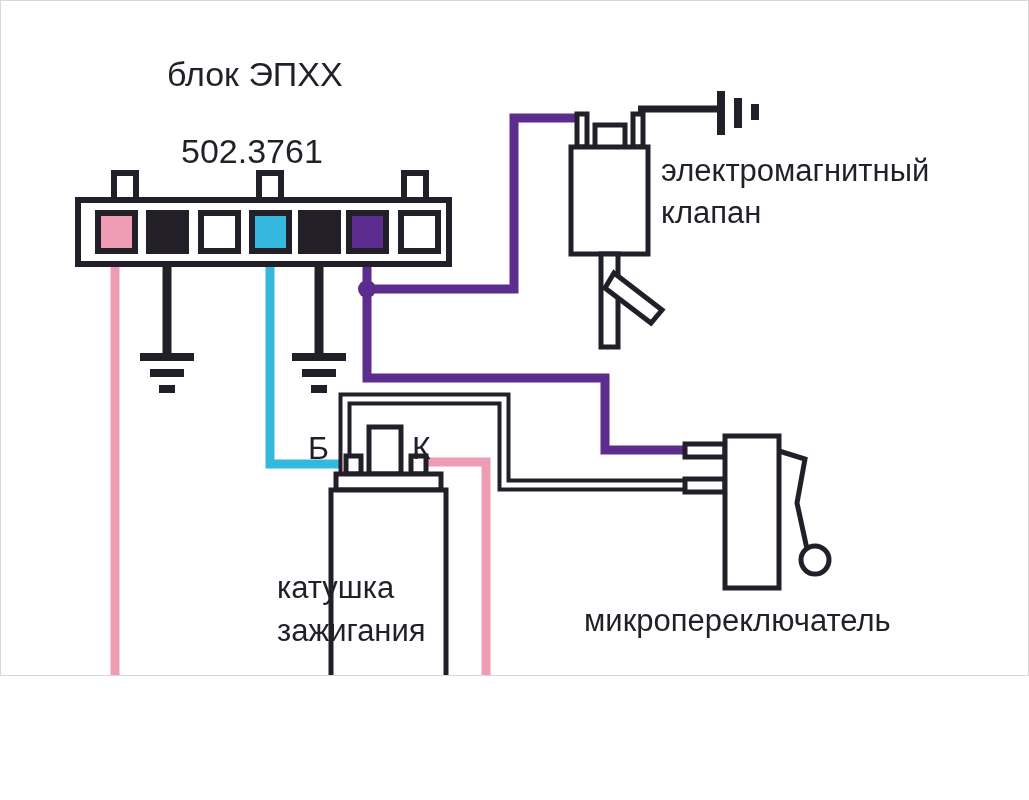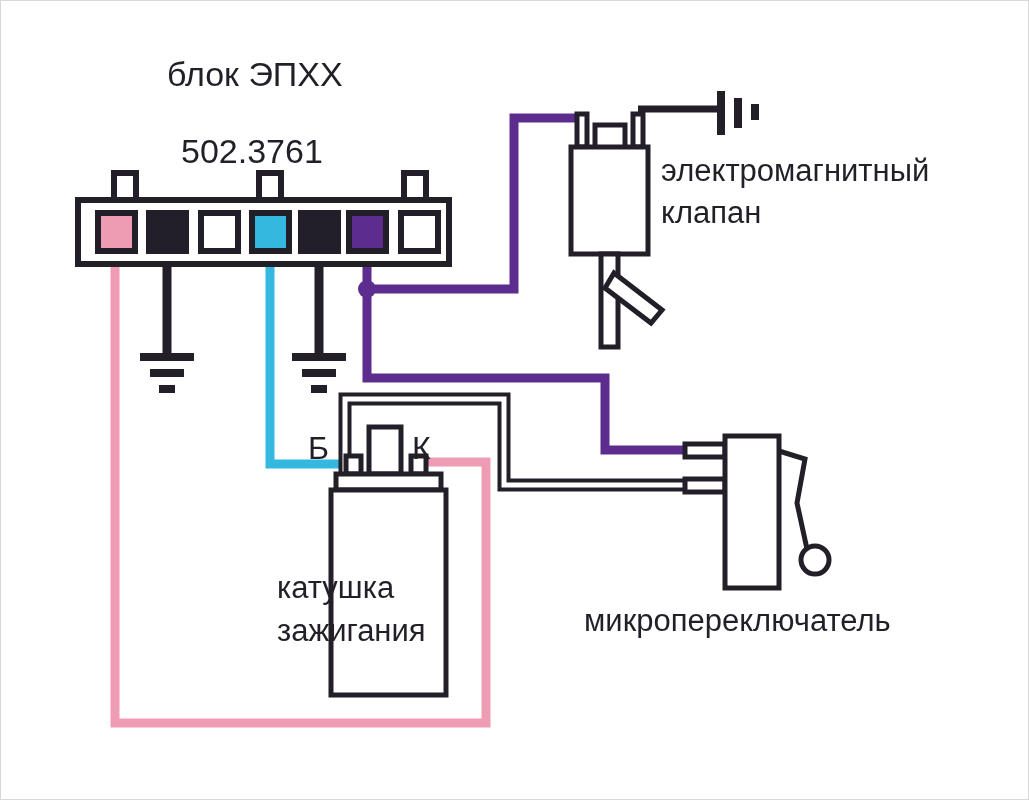--- a/index.html
+++ b/index.html
@@ -7,21 +7,21 @@
     margin: 0;
     padding: 0;
     background: #ffffff;
   }
   body {
     font-family: "Liberation Sans", sans-serif;
   }
   #page {
     position: relative;
     width: 1029px;
-    height: 800px;
+    height: 676px;
     background: #ffffff;
     border: 1px solid #d8d8d8;
     box-sizing: border-box;
     overflow: hidden;
   }
   #diagram {
     position: absolute;
     left: 0;
     top: 0;
     width: 1029px;

